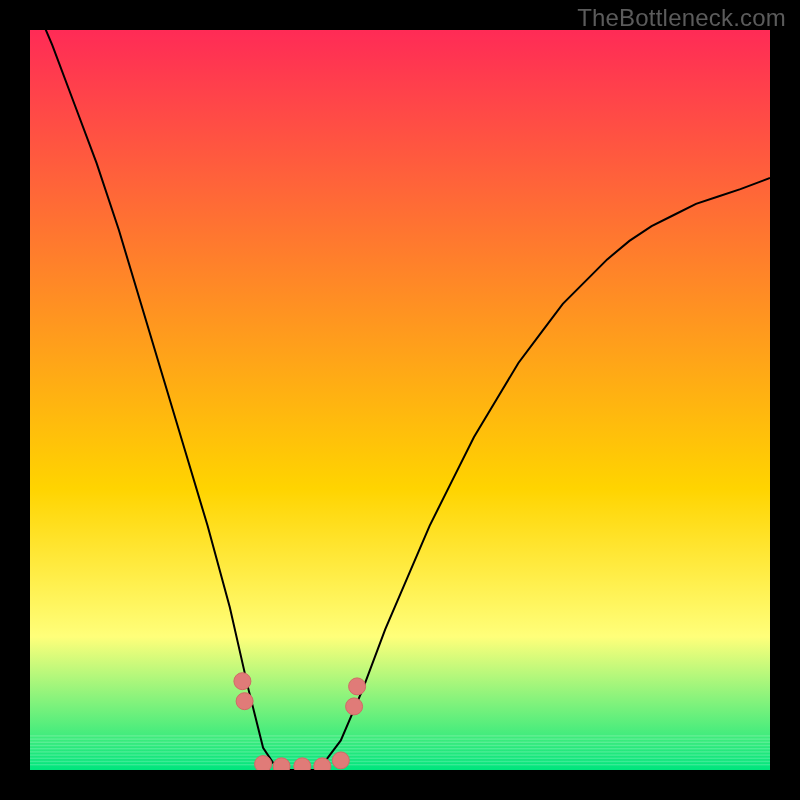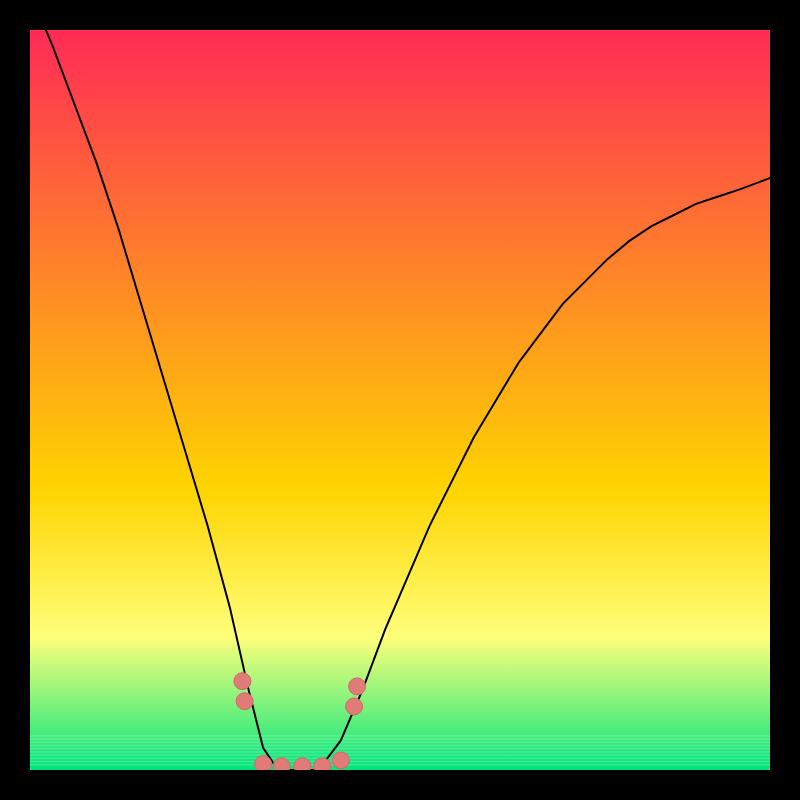--- a/index.html
+++ b/index.html
@@ -36,20 +36,21 @@
   }
   svg {
     display: block;
   }
 </style>
 </head>
 <body>
 
 <div class="frame">
 
+  <div class="watermark">TheBottleneck.com</div>
 
   <div class="plot">
     <svg id="chart-svg" width="740" height="740" viewBox="0 0 740 740">
       <defs>
         <linearGradient id="bg-grad" x1="0" y1="0" x2="0" y2="1">
             <stop offset="0%" stop-color="#ff2b56"></stop>
             <stop offset="62%" stop-color="#ffd400"></stop>
             <stop offset="82%" stop-color="#ffff7a"></stop>
             <stop offset="100%" stop-color="#00e57e"></stop>
           </linearGradient>

